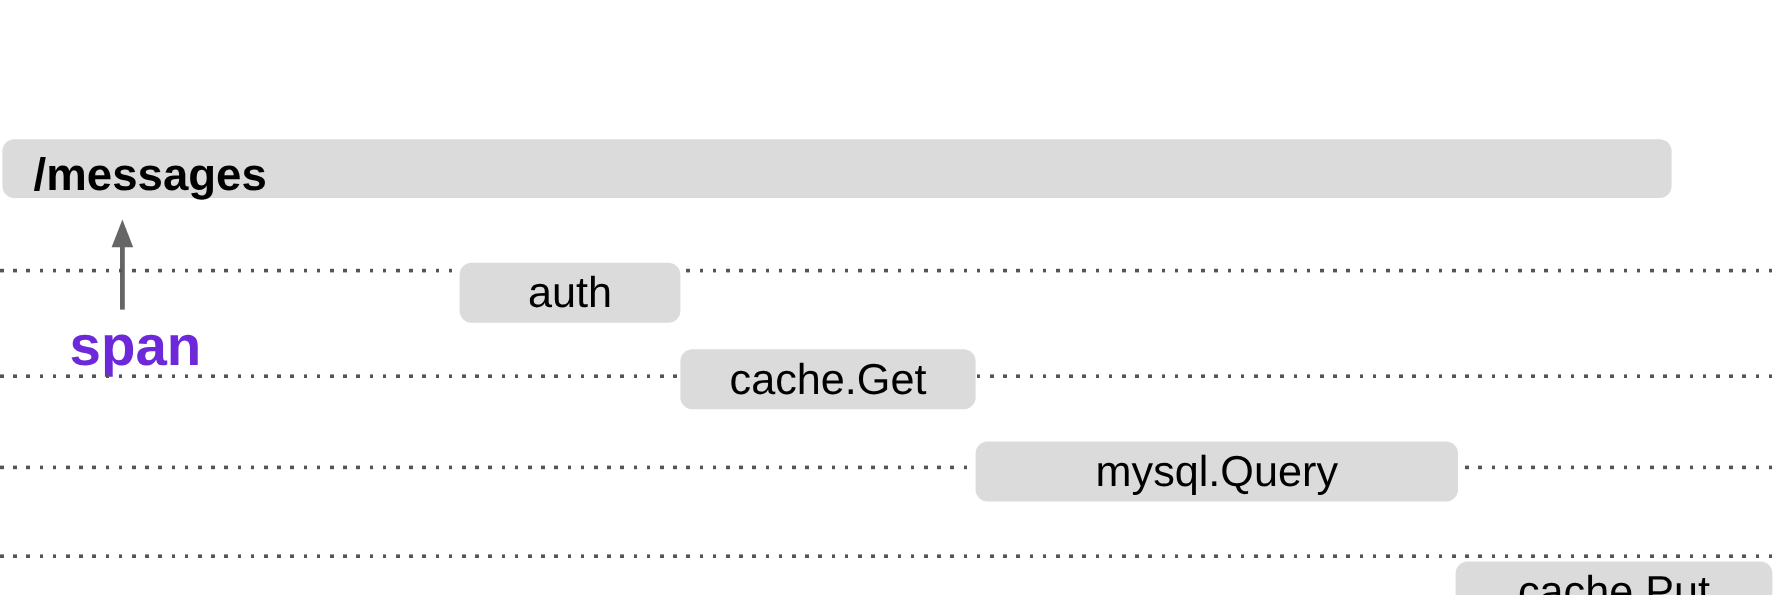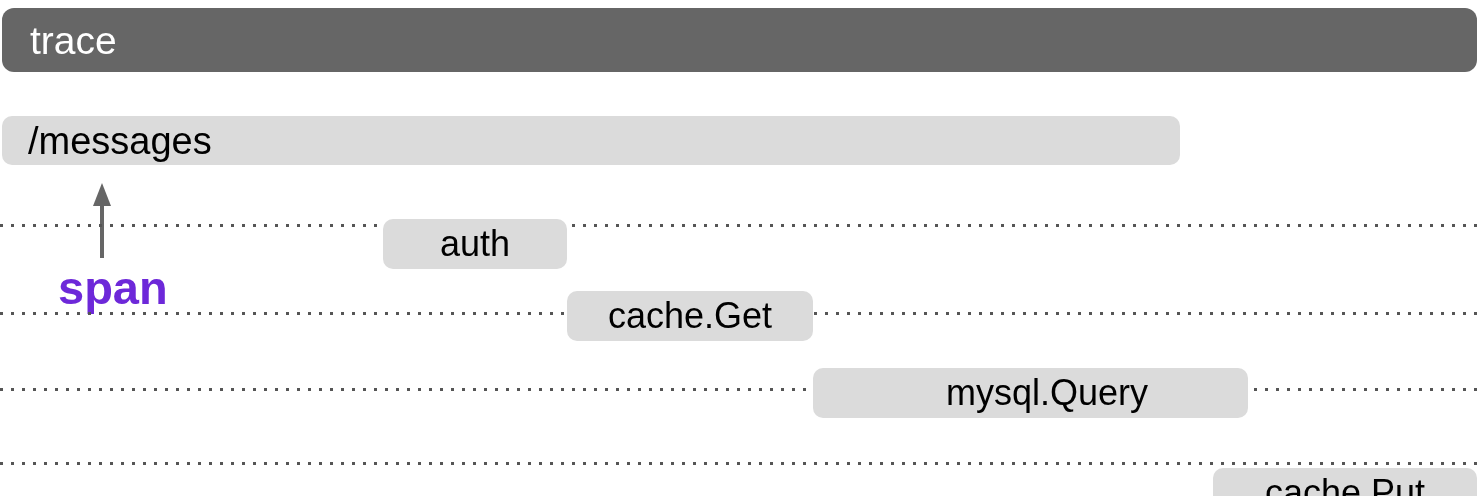--- a/index.html
+++ b/index.html
@@ -34,28 +34,29 @@
     color: var(--trace-bar-text, #ffffff);
     font-size: 39px;
     line-height: 1;
   }
 
   
   .root-span-bar {
     position: absolute;
     left: 2px;
     top: 116px;
-    width: 1178px;
+    width: 1391px;
     height: 49px;
     background: var(--span-box-bg, #dbdbdb);
     border-radius: 10px;
     display: flex;
-    align-items: center;
+    align-items: flex-end;
     box-sizing: border-box;
     padding-left: 26px;
+    font-weight: bold;
   }
   .root-span-bar .label {
     color: var(--span-box-text, #000000);
     font-size: 38px;
     line-height: 1;
   }
 
   
   .dotted-line {
     position: absolute;
@@ -83,21 +84,21 @@
     justify-content: center;
     height: 50px;
   }
   .span-box .label {
     color: var(--span-box-text, #000000);
     font-size: 36px;
     line-height: 1;
   }
   .row-1 .span-box { left: 383px;  top: 207px; width: 184px; margin-top: 12px; }
   .row-2 .span-box { left: 567px;  top: 291px; width: 246px; }
-  .row-3 .span-box { left: 813px;  top: 368px; width: 402px; padding-left: 33px; }
+  .row-3 .span-box { left: 813px;  top: 368px; width: 402px; }
   .row-4 .span-box { left: 1213px; top: 442px; width: 264px; margin-top: 26px; }
 
   
   .arrow-line {
     position: absolute;
     left: 100px;
     top: 203px;
     width: 4px;
     height: 55px;
     background: var(--arrow, #666666);
@@ -120,23 +121,20 @@
     line-height: 1;
     color: #6d28d9;
     font-weight: bold;
   }
 </style>
 </head>
 <body>
 
 <div class="canvas">
 
-  <div class="trace-bar">
-    <span class="label">trace</span>
-  </div>
 
   <div class="root-span-bar">
     <span class="label">/messages</span>
   </div>
 
   <div class="arrow-head"></div>
   <div class="arrow-line"></div>
   <div class="span-word">span</div>
 
   <div class="span-row row-1">

